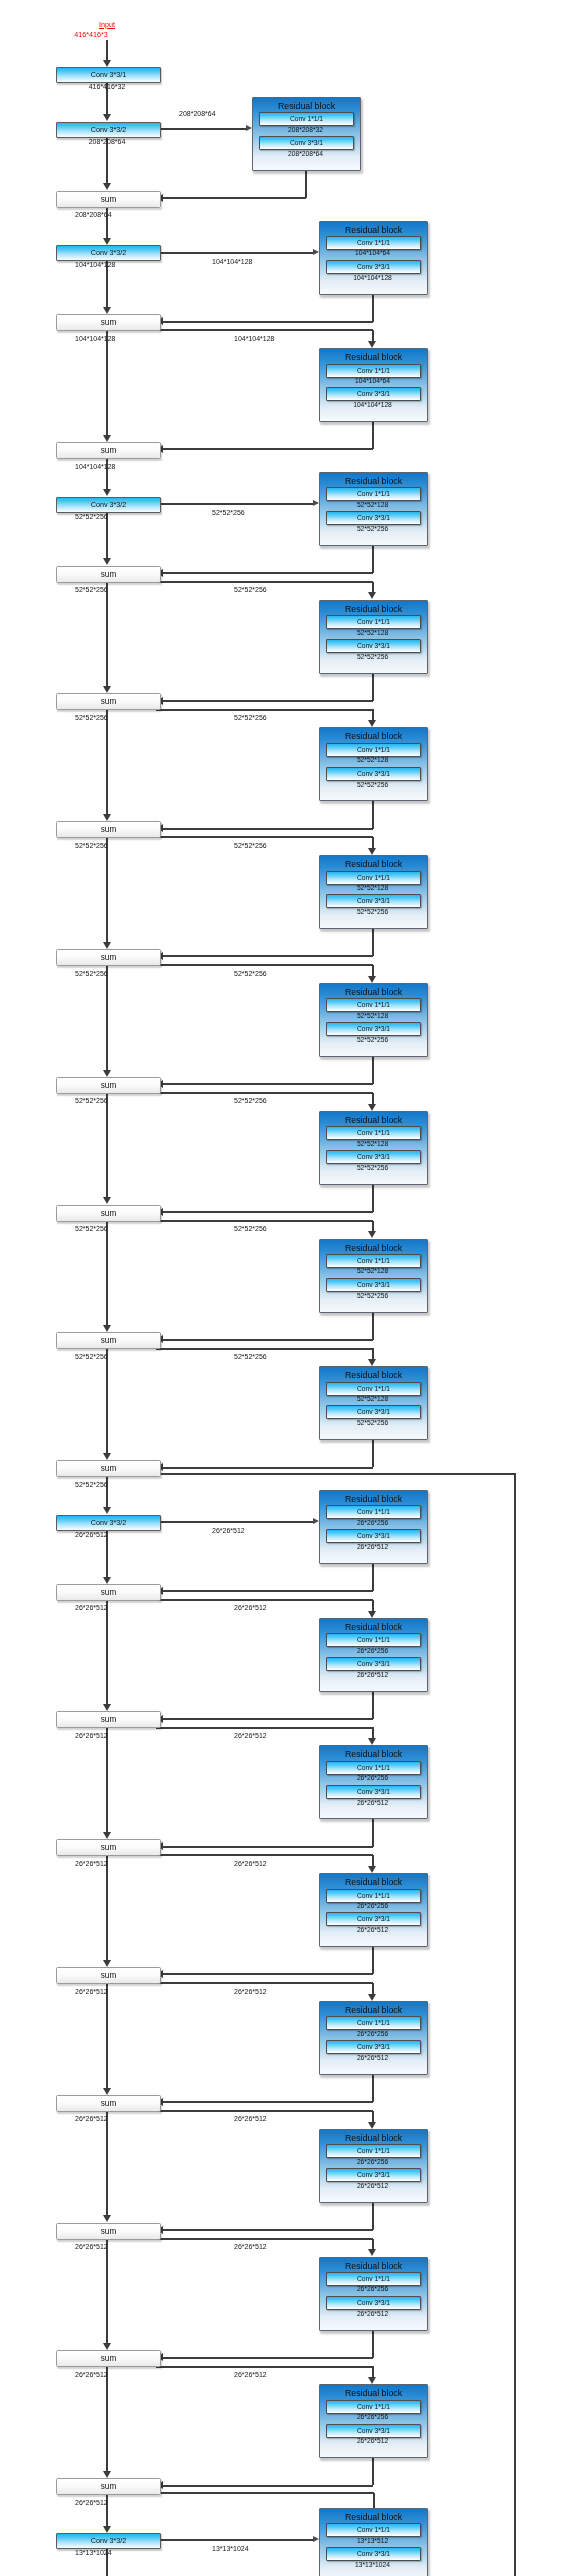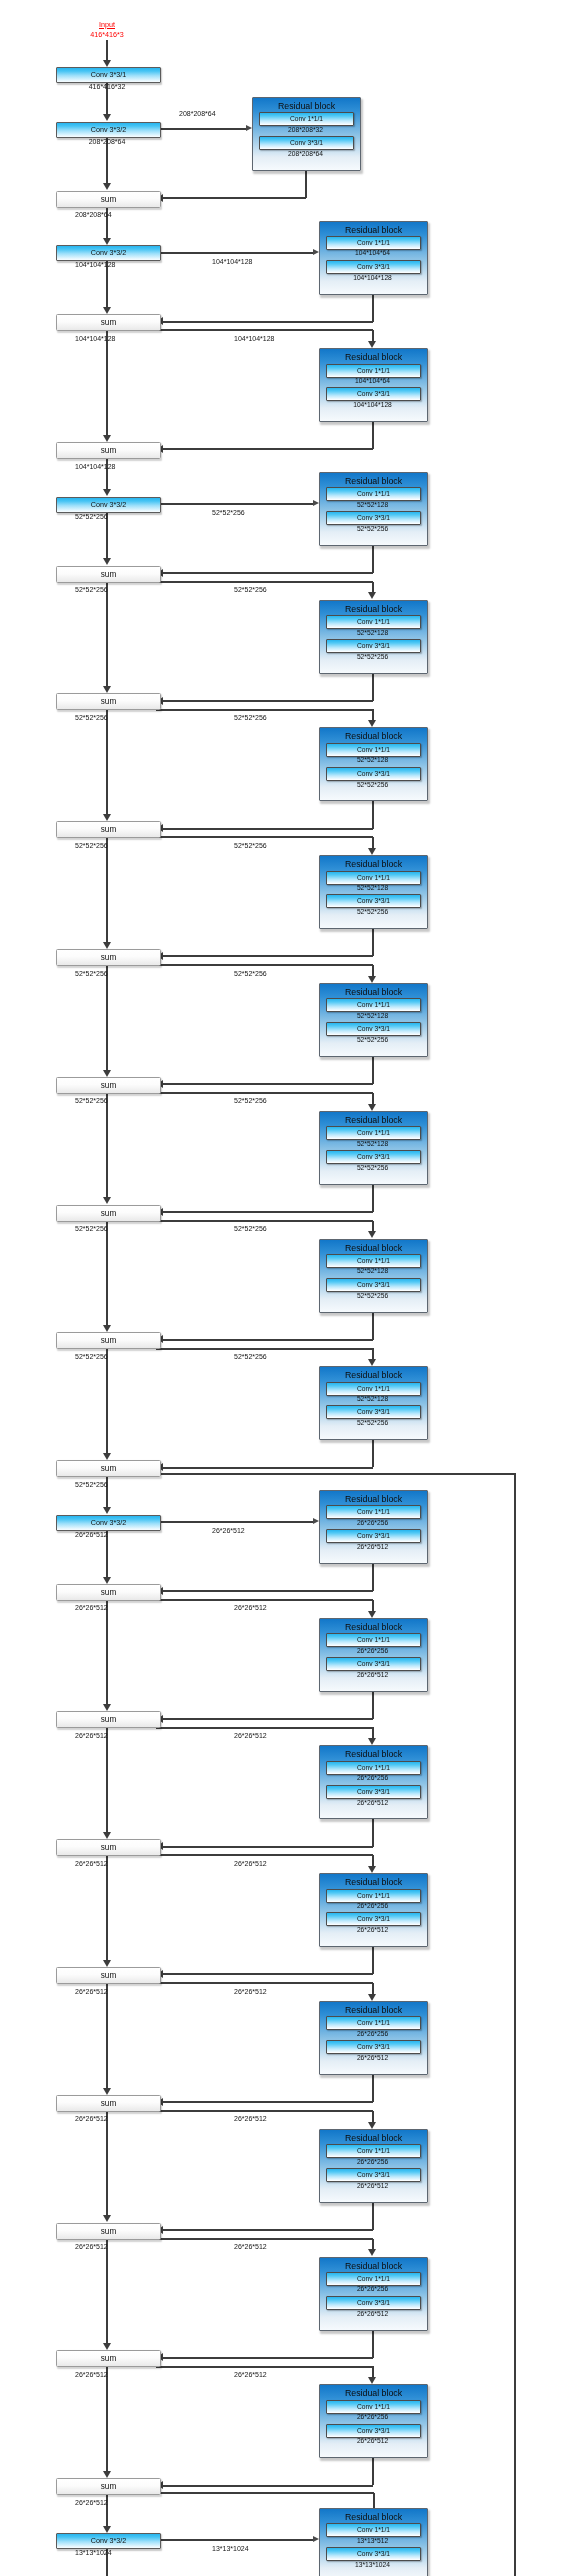--- a/index.html
+++ b/index.html
@@ -69,21 +69,21 @@
     position:absolute;width:0;height:0;z-index:3;
     border-top:4.1px solid transparent;border-bottom:4.1px solid transparent;
     border-right:6.7px solid #3c3c3c;
   }
 </style>
 </head>
 <body>
 
 <div id="canvas">
     <div class="redlab" style="left: 66px; top: 19.6px; width: 82px; text-decoration: underline;">Input</div>
-    <div class="redlab" style="left: 66px; top: 30px; width: 82px;">416*416*3</div>
+    <div class="redlab" style="left: 50px; top: 30px; width: 82px;">416*416*3</div>
     <div class="edge vthick" style="left: 106px; top: 40px; height: 20px;"></div>
     <div class="arrowDb" style="left: 103px; top: 60px;"></div>
     <div class="conv" style="left: 56px; top: 67px; width: 103px;">Conv 3*3/1</div>
     <div class="dim" style="left: 107px; top: 83px; transform: translateX(-50%);">416*416*32</div>
     <div class="edge vthick" style="left: 106px; top: 81px; height: 33px;"></div>
     <div class="arrowDb" style="left: 103px; top: 114px;"></div>
     <div class="conv" style="left: 56px; top: 122px; width: 103px;">Conv 3*3/2</div>
     <div class="dim" style="left: 107px; top: 138px; transform: translateX(-50%);">208*208*64</div>
     <div class="resblock" style="left: 252px; top: 97px; width: 107px; height: 72px;">
       <div class="rbtitle">Residual block</div>

